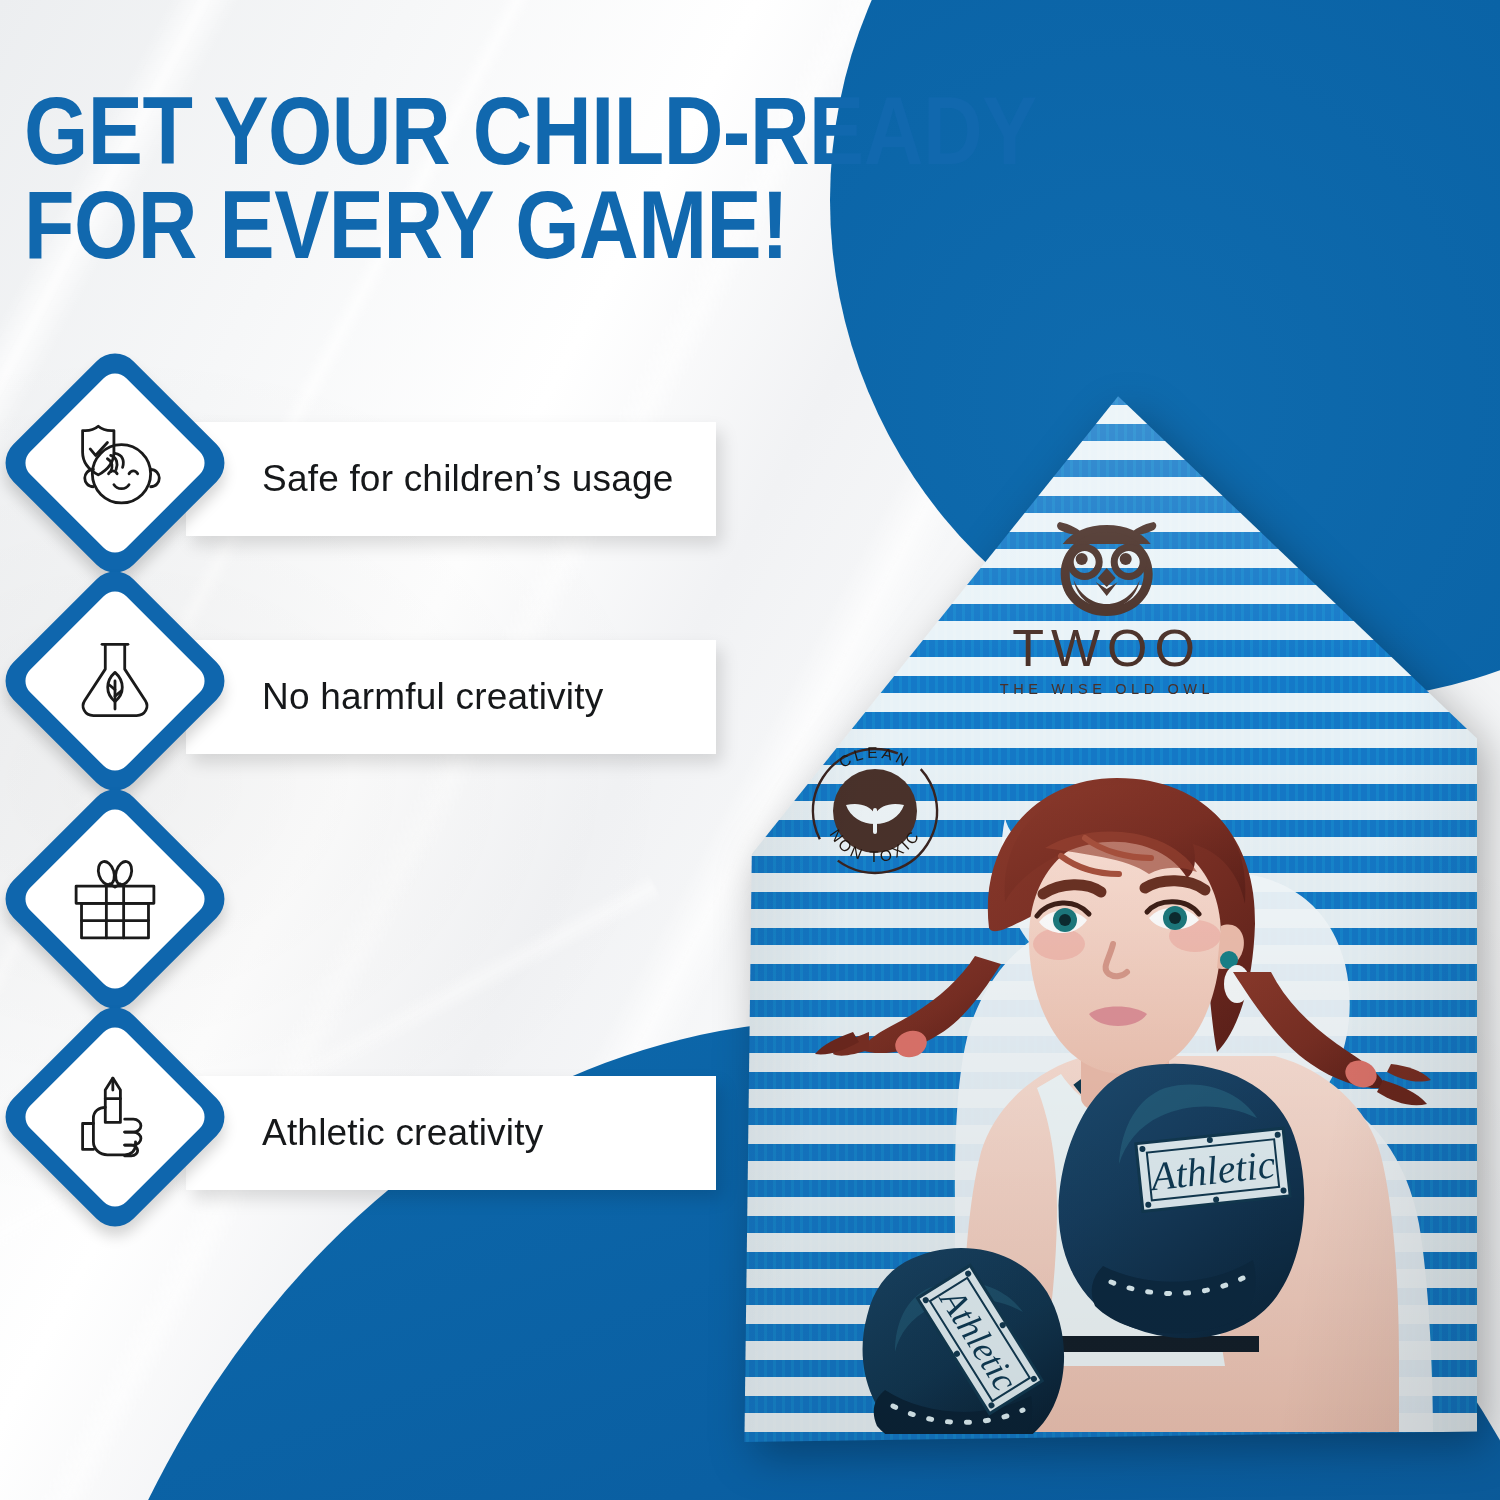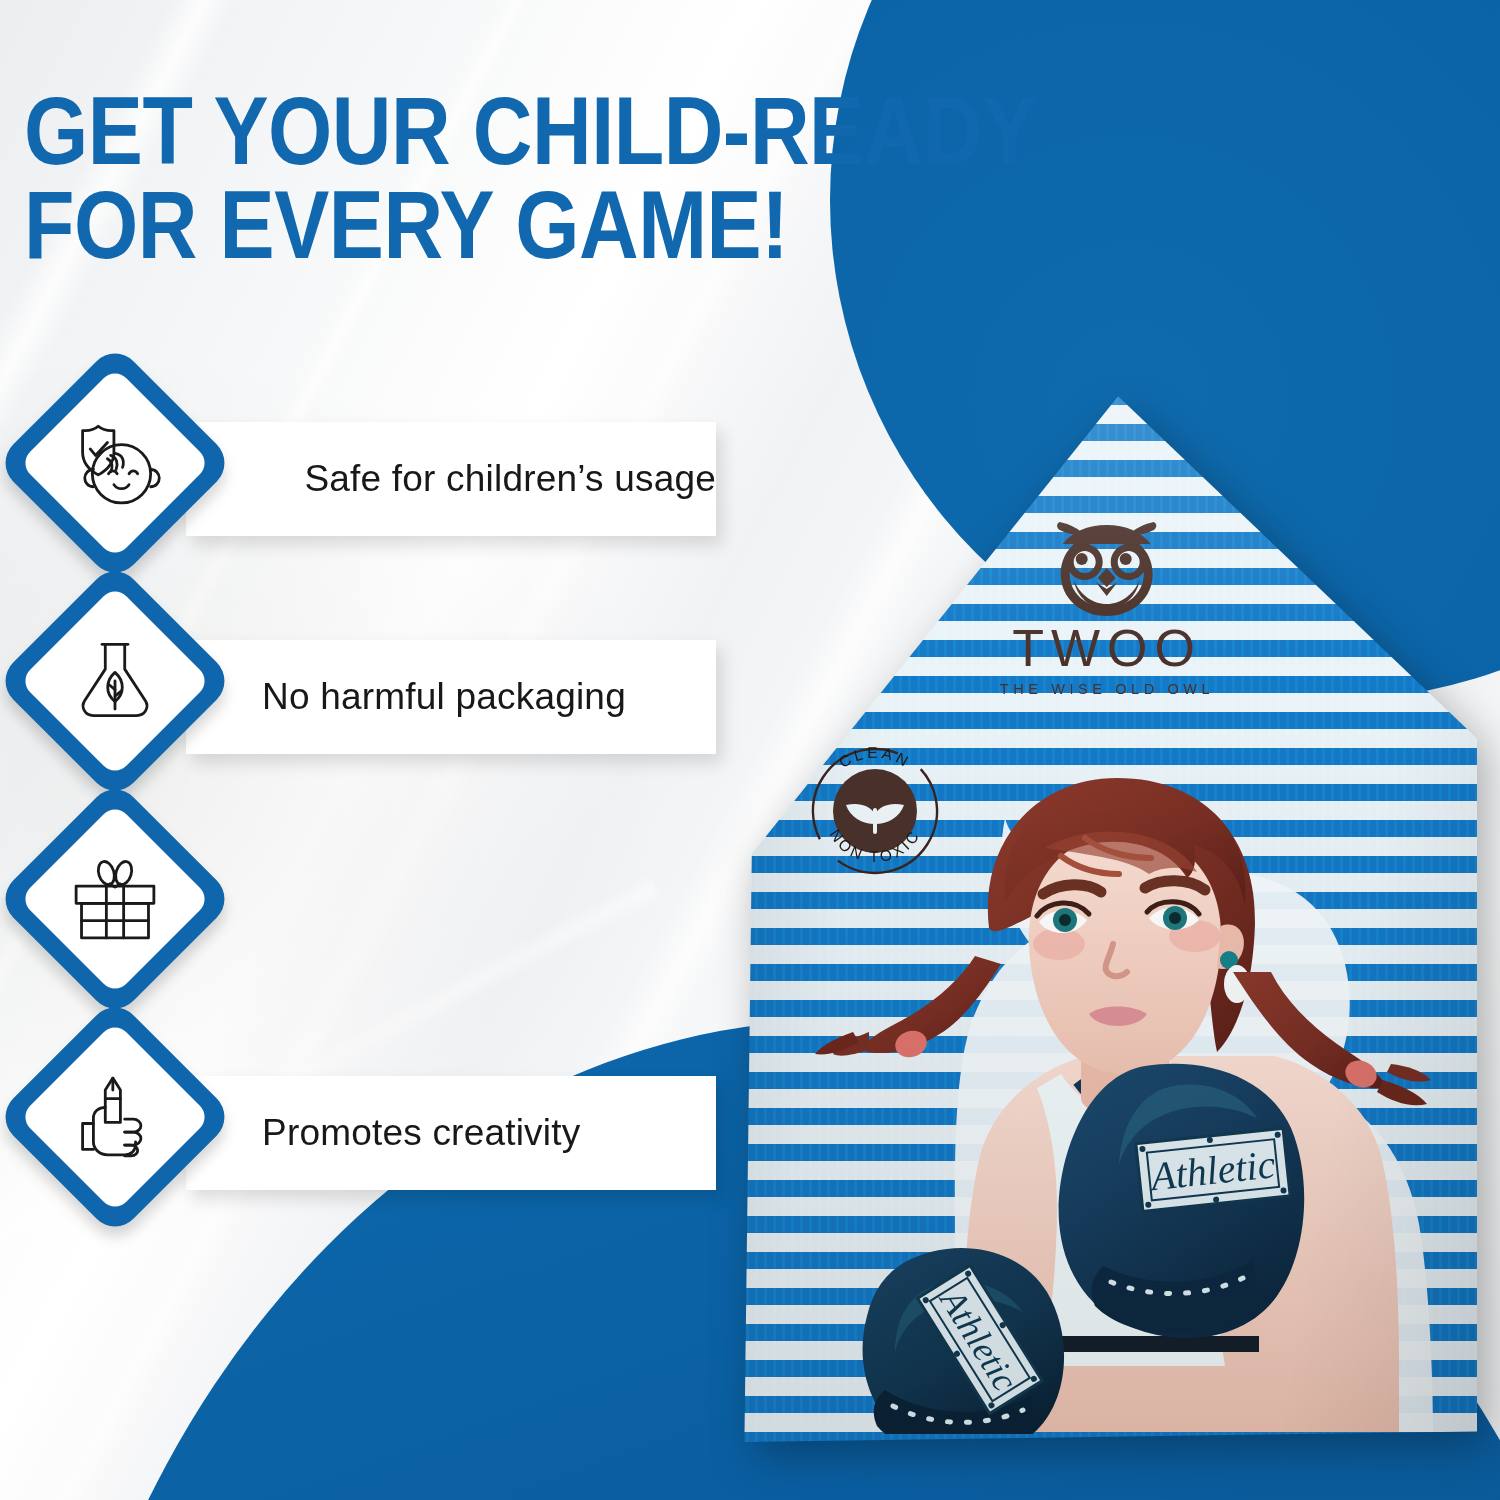--- a/index.html
+++ b/index.html
@@ -48,21 +48,21 @@
   .bar-label{padding-left:76px;font-size:37px;color:#16181a;letter-spacing:.2px;white-space:nowrap;
     font-family:"Liberation Sans",sans-serif;}
   .badge{position:absolute;left:30px;top:8px;width:170px;height:170px;
     border-radius:26px;background:#0f66ad;transform:rotate(45deg);
     box-shadow:7px 7px 14px rgba(0,0,0,.17);}
   .badge-inner{position:absolute;inset:17px;border-radius:16px;background:#fff;}
   .badge-ico{position:absolute;inset:0;transform:rotate(-45deg);display:flex;align-items:center;justify-content:center;}
   .badge-ico svg{width:108px;height:108px;display:block;}
 
   
-  .w1 .bar{width:530px;justify-content:flex-end;}
+  .w1 .bar{width:530px;}
   .w2 .bar{width:530px;}
   .w3 .bar{width:530px;}
   .w4 .bar{width:530px;}
 
   
   .package{position:absolute;left:737px;top:392px;width:740px;height:1050px;
     filter:drop-shadow(10px 14px 22px rgba(0,0,0,.30));}
   .pkg-clip{position:absolute;inset:0;
     clip-path:polygon(2.0% 44.0%, 51.5% 0.4%, 100% 33.0%, 100% 99.0%, 1.0% 100%);
     background:#eef5f8;overflow:hidden;}
@@ -143,21 +143,21 @@
               <path d="M20 20c6 .5 11-1 14.5-4C38 19 43 20.5 49 20v20c0 12-9 18-14.5 21C29 58 20 52 20 40z"></path>
               <path d="M27 37l5 6 11-12"></path>
             </svg>
           </div>
         </div>
       </div>
     </div>
 
     <div class="frow w2">
       <div class="bar">
-        <span class="bar-label">No harmful packaging</span>
+        <span class="bar-label">No harmful creativity</span>
       </div>
       <div class="badge">
         <div class="badge-inner">
           <div class="badge-ico">
             <svg viewBox="0 0 100 100" fill="none" stroke="#1a1a1a" stroke-width="2.6" stroke-linecap="round" stroke-linejoin="round">
               <path d="M38 16h24"></path>
               <path d="M41 17v22L22 68c-4 6 0 14 8 14h40c8 0 12-8 8-14L59 39V17"></path>
 
               <path d="M50 42c9 8 9 20 0 27-9-7-9-19 0-27z"></path>
               <path d="M50 50v26"></path>
@@ -183,21 +183,21 @@
               <ellipse cx="58" cy="26" rx="7" ry="11" transform="rotate(17 58 26)"></ellipse>
               <path d="M45 36l5 3 5-3"></path>
             </svg>
           </div>
         </div>
       </div>
     </div>
 
     <div class="frow w4">
       <div class="bar">
-        <span class="bar-label">Promotes creativity</span>
+        <span class="bar-label">Athletic creativity</span>
       </div>
       <div class="badge">
         <div class="badge-inner">
           <div class="badge-ico">
             <svg viewBox="0 0 100 100" fill="none" stroke="#1a1a1a" stroke-width="2.6" stroke-linecap="round" stroke-linejoin="round">
 
               <path d="M48 14l7 11v30h-14V25z"></path>
               <path d="M48 14v11"></path>
               <path d="M41 33h14"></path>
 

